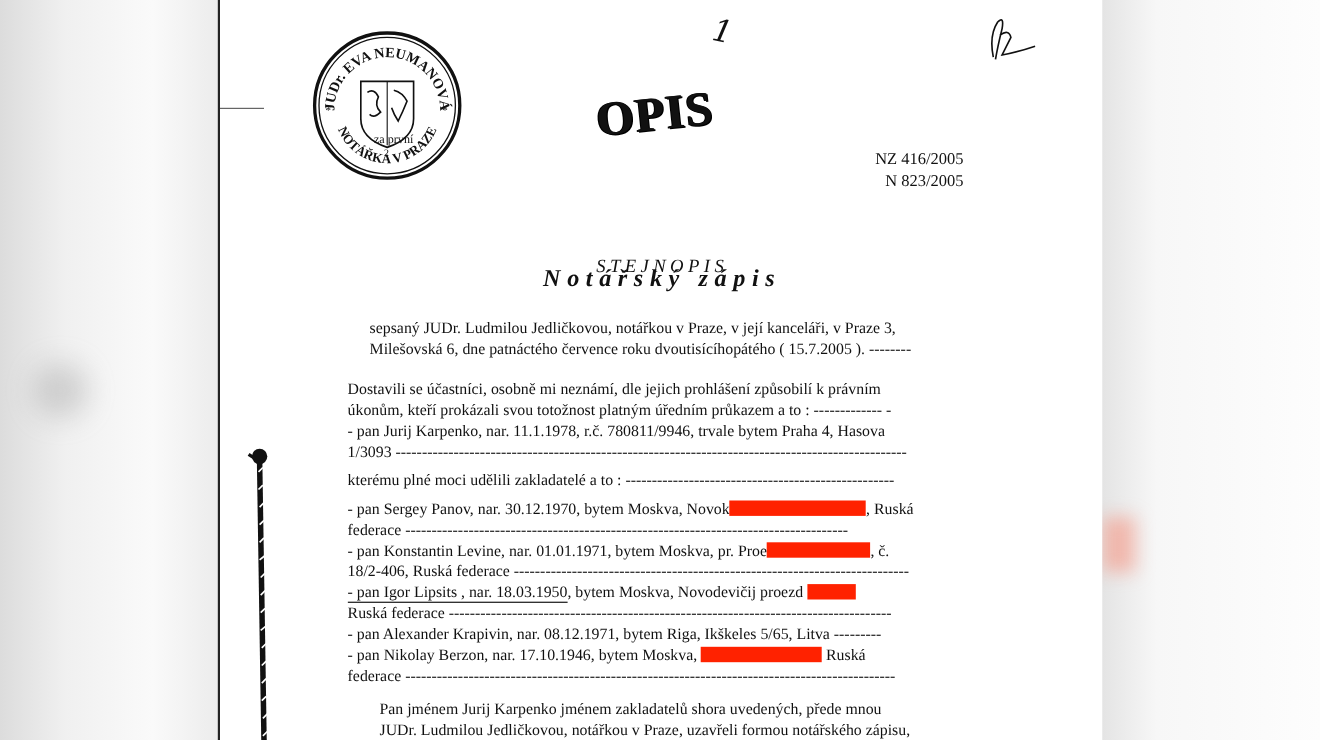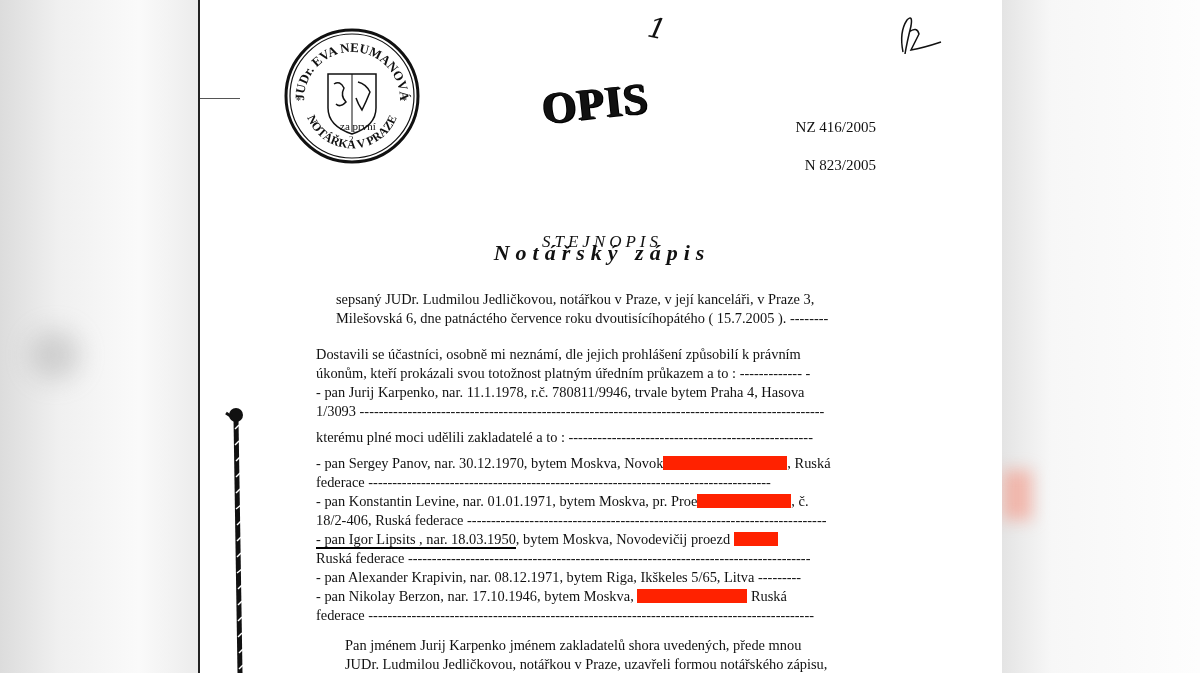--- a/index.html
+++ b/index.html
@@ -53,42 +53,42 @@
 
     .opis {
       position: absolute; left: 342px; top: 78px;
       font-family: "Liberation Serif", serif; font-weight: 900; font-size: 44px;
       letter-spacing: 1px; transform: rotate(-6deg);
       text-shadow: 1px 1px 0 #000, -1px 0 0 #000;
     }
     .ref {
       position: absolute; right: 126px; font-size: 15px;
     }
-    .ref-nz { top: 119px; }
+    .ref-nz { top: 137px; }
     .ref-n { top: 157px; }
 
     .stejnopis {
       position: absolute; left: 0; width: 804px; top: 212px; text-align: center;
       font-style: italic; font-size: 17px; letter-spacing: 4px; margin-top: 20px;
     }
     .title {
       position: absolute; left: 0; width: 804px; top: 240px; text-align: center;
       font-weight: bold; font-size: 22px; letter-spacing: 6px; font-style: italic;
     }
 
     .body-text {
       position: absolute; left: 116px; width: 568px; font-size: 14.4px; line-height: 19px;
       text-align: justify;
     }
     .ln { white-space: nowrap; display: block; overflow: hidden; }
     .redact {
       display: inline-block; background: #ff2200; height: 14px; vertical-align: -2px;
     }
     .underline-red {
-      border-bottom: 4px solid #000000; padding-bottom: 0;
+      border-bottom: 1px solid #000000; padding-bottom: 0;
     }
 
     .p1 { top: 290px; margin-left: 20px; }
     .p2 { top: 345px; }
     .p3 { top: 428px; }
     .p4 { top: 454px; }
     .p5 { top: 636px; margin-left: 29px; }
 
     
     .cord {

